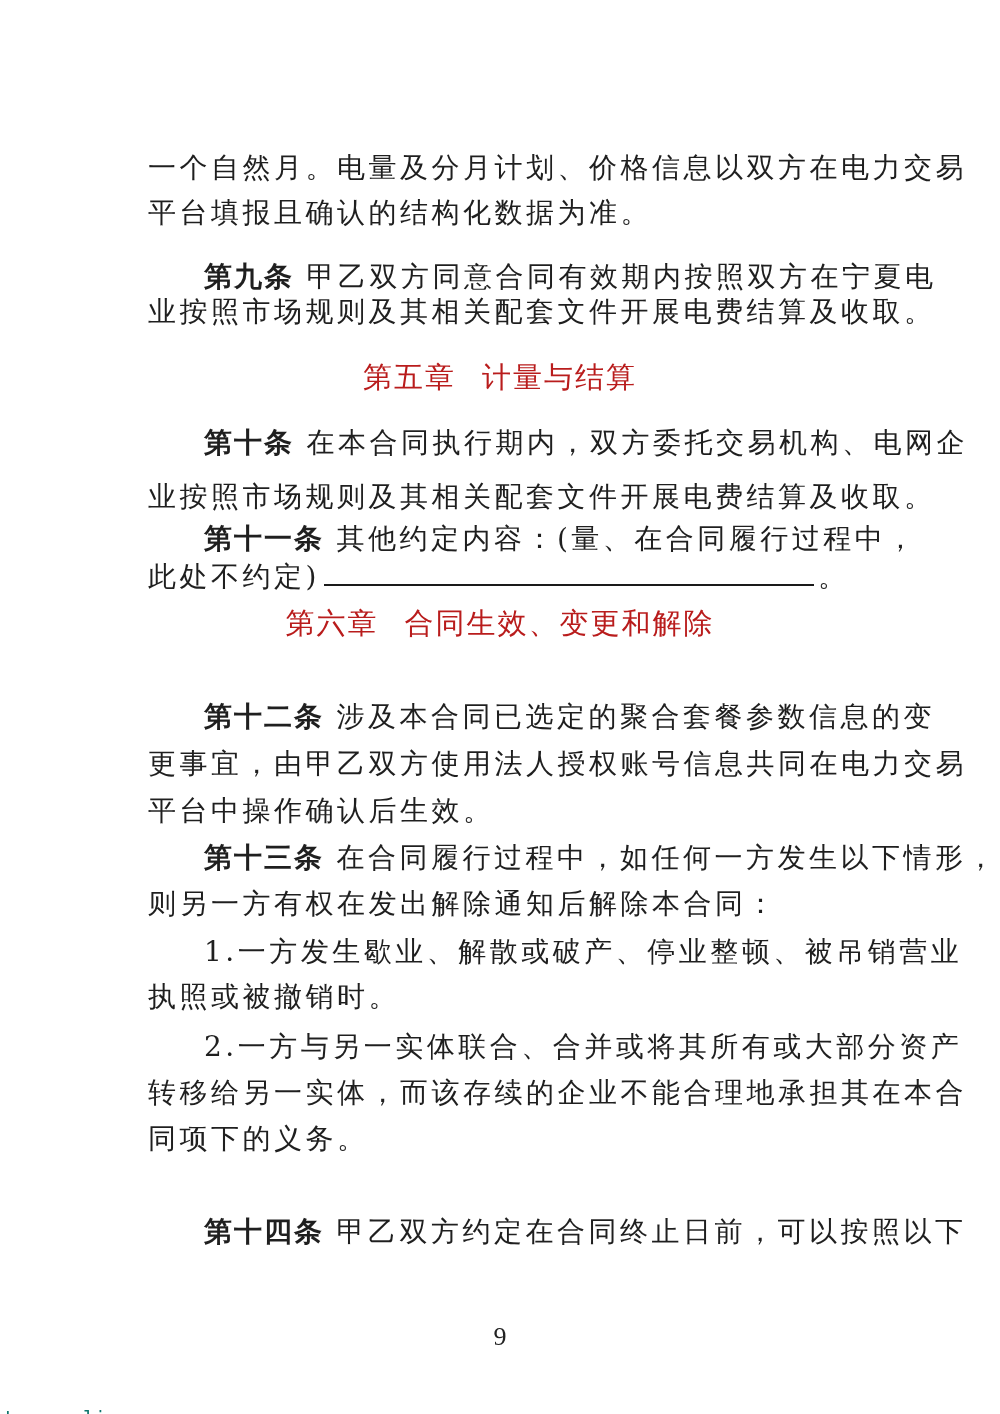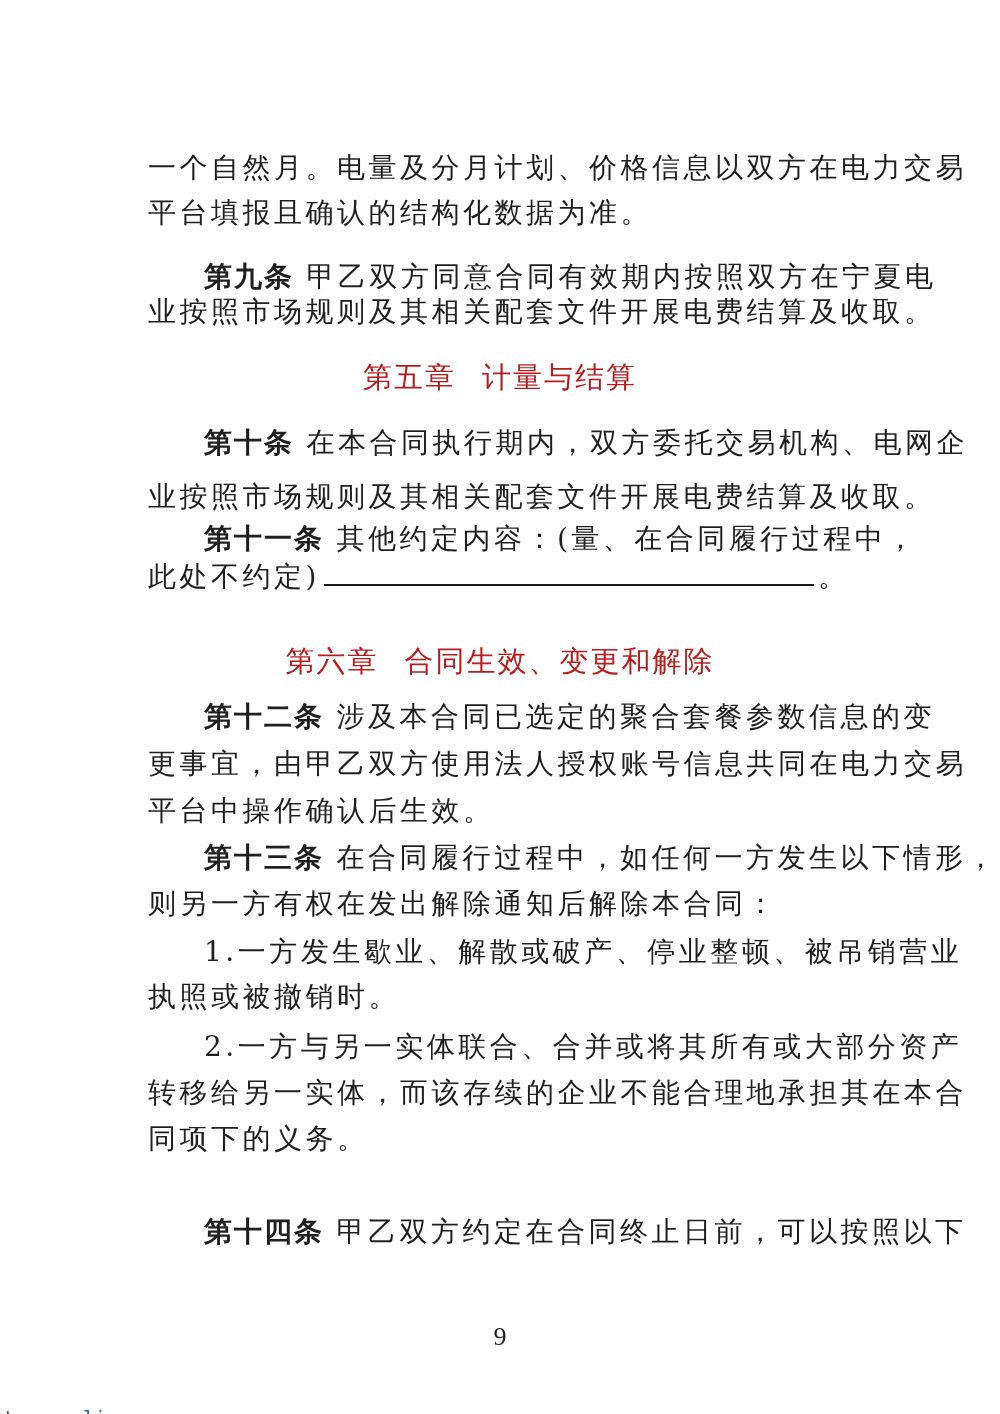--- a/index.html
+++ b/index.html
@@ -100,21 +100,21 @@
   <div class="line" style="top:460px">业按照市场规则及其相关配套文件开展电费结算及收取。</div>
 
   <div class="line indent" style="top:502px">
     <span class="bold">第十一条</span>
     <span>其他约定内容：(量、在合同履行过程中，</span>
   </div>
   <div class="line" style="top:538px">
     <span>此处不约定)</span><span class="blank"></span><span>。</span>
   </div>
 
-  <div class="heading" style="top:624px">
+  <div class="heading" style="top:586px">
     <span>第六章</span><span class="gap"></span><span>合同生效、变更和解除</span>
   </div>
 
   <div class="line indent" style="top:680px">
     <span class="bold">第十二条</span>
     <span>涉及本合同已选定的聚合套餐参数信息的变</span>
   </div>
   <div class="line" style="top:774px">平台中操作确认后生效。</div>
   <div class="line" style="top:727px">更事宜，由甲乙双方使用法人授权账号信息共同在电力交易</div>
 

